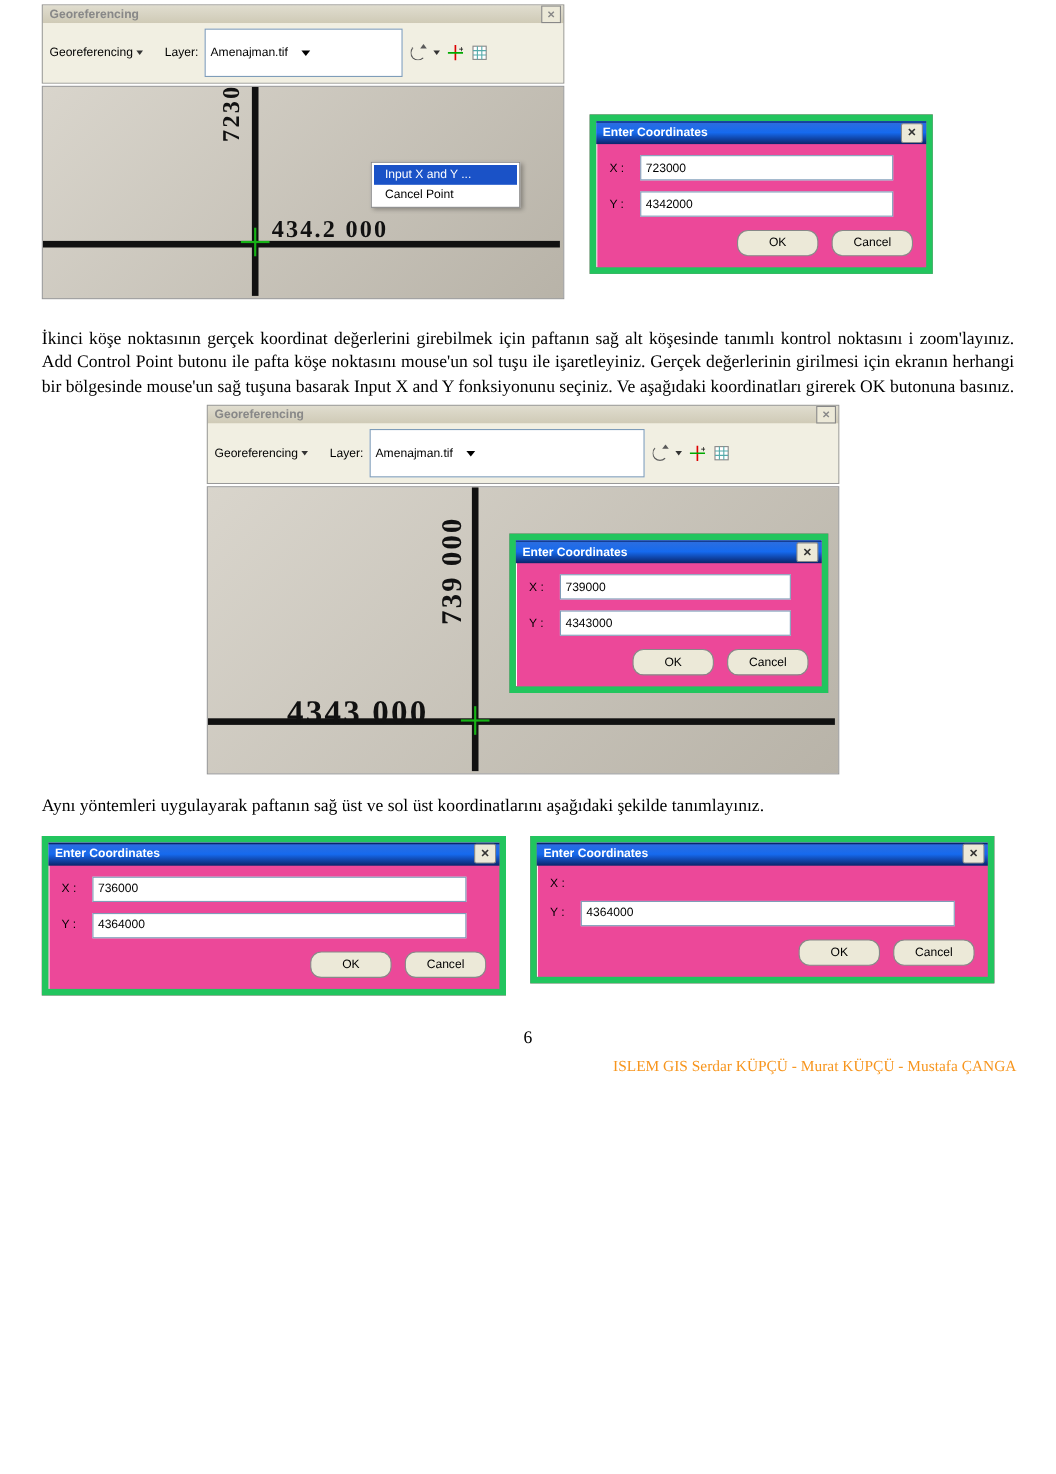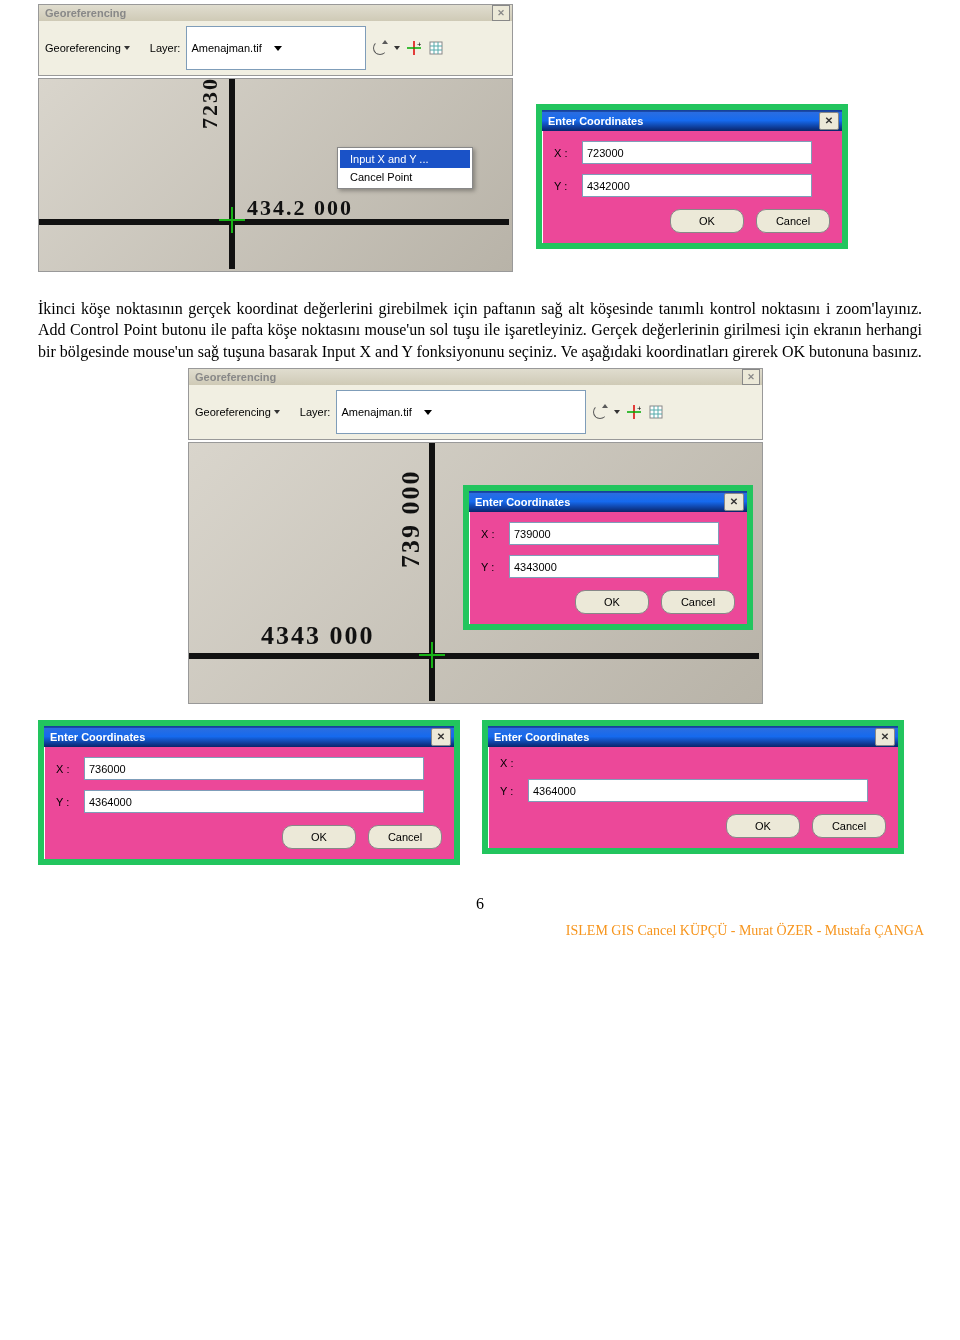--- a/index.html
+++ b/index.html
@@ -174,21 +174,21 @@
               <line x1="9" y1="1" x2="9" y2="13" stroke="#5aa"></line>
             </svg>
       </span>
     </div>
   </div>
   <div class="map-wrap" style="width:573px;height:260px;margin-top:2px;border:1px solid #999">
     <div class="map-cross-v" style="left:240px;top:0;height:258px"></div>
     <div class="map-cross-h" style="left:0;top:210px;width:570px"></div>
     <div class="green-cross" style="left:230px;top:199px"></div>
     <div class="map-text" style="left:207px;top:125px;transform:rotate(-90deg);transform-origin:left top;font-size:26px">739 000</div>
-    <div class="map-text" style="left:72px;top:178px;font-size:26px">4343 000</div>
+    <div class="map-text" style="left:72px;top:188px;font-size:30px">4343 000</div>
 
     <div class="xp-window" style="position:absolute;left:274px;top:42px;width:278px">
       <div class="xp-titlebar">
         <span>Enter Coordinates</span>
         <span class="xp-close">✕</span>
       </div>
       <div class="xp-body">
         <div class="row-field">
           <span class="xp-label">X :</span>
           <input class="xp-input" style="width: 200px;" value="739000">
@@ -199,20 +199,21 @@
         </div>
         <div class="xp-btn-row">
           <span class="xp-btn">OK</span>
           <span class="xp-btn">Cancel</span>
         </div>
       </div>
     </div>
   </div>
 </div>
 
+<p class="body-text" style="margin-top:18px">Aynı yöntemleri uygulayarak paftanın sağ üst ve sol üst koordinatlarını aşağıdaki şekilde tanımlayınız.</p>
 
 <div class="figs-row" style="margin-top:16px">
   <div class="xp-window" style="width:410px">
     <div class="xp-titlebar">
       <span>Enter Coordinates</span>
       <span class="xp-close">✕</span>
     </div>
     <div class="xp-body">
       <div class="row-field">
         <span class="xp-label">X :</span>
@@ -246,13 +247,13 @@
         <span class="xp-btn">OK</span>
         <span class="xp-btn">Cancel</span>
       </div>
     </div>
   </div>
 </div>
 
 <div class="pgnum">6</div>
 
 </div>
-<div class="footer">ISLEM GIS  Cancel KÜPÇÜ - Murat ÖZER - Mustafa ÇANGA</div>
+<div class="footer">ISLEM GIS  Serdar KÜPÇÜ - Murat KÜPÇÜ - Mustafa ÇANGA</div>
 
 </body></html>

